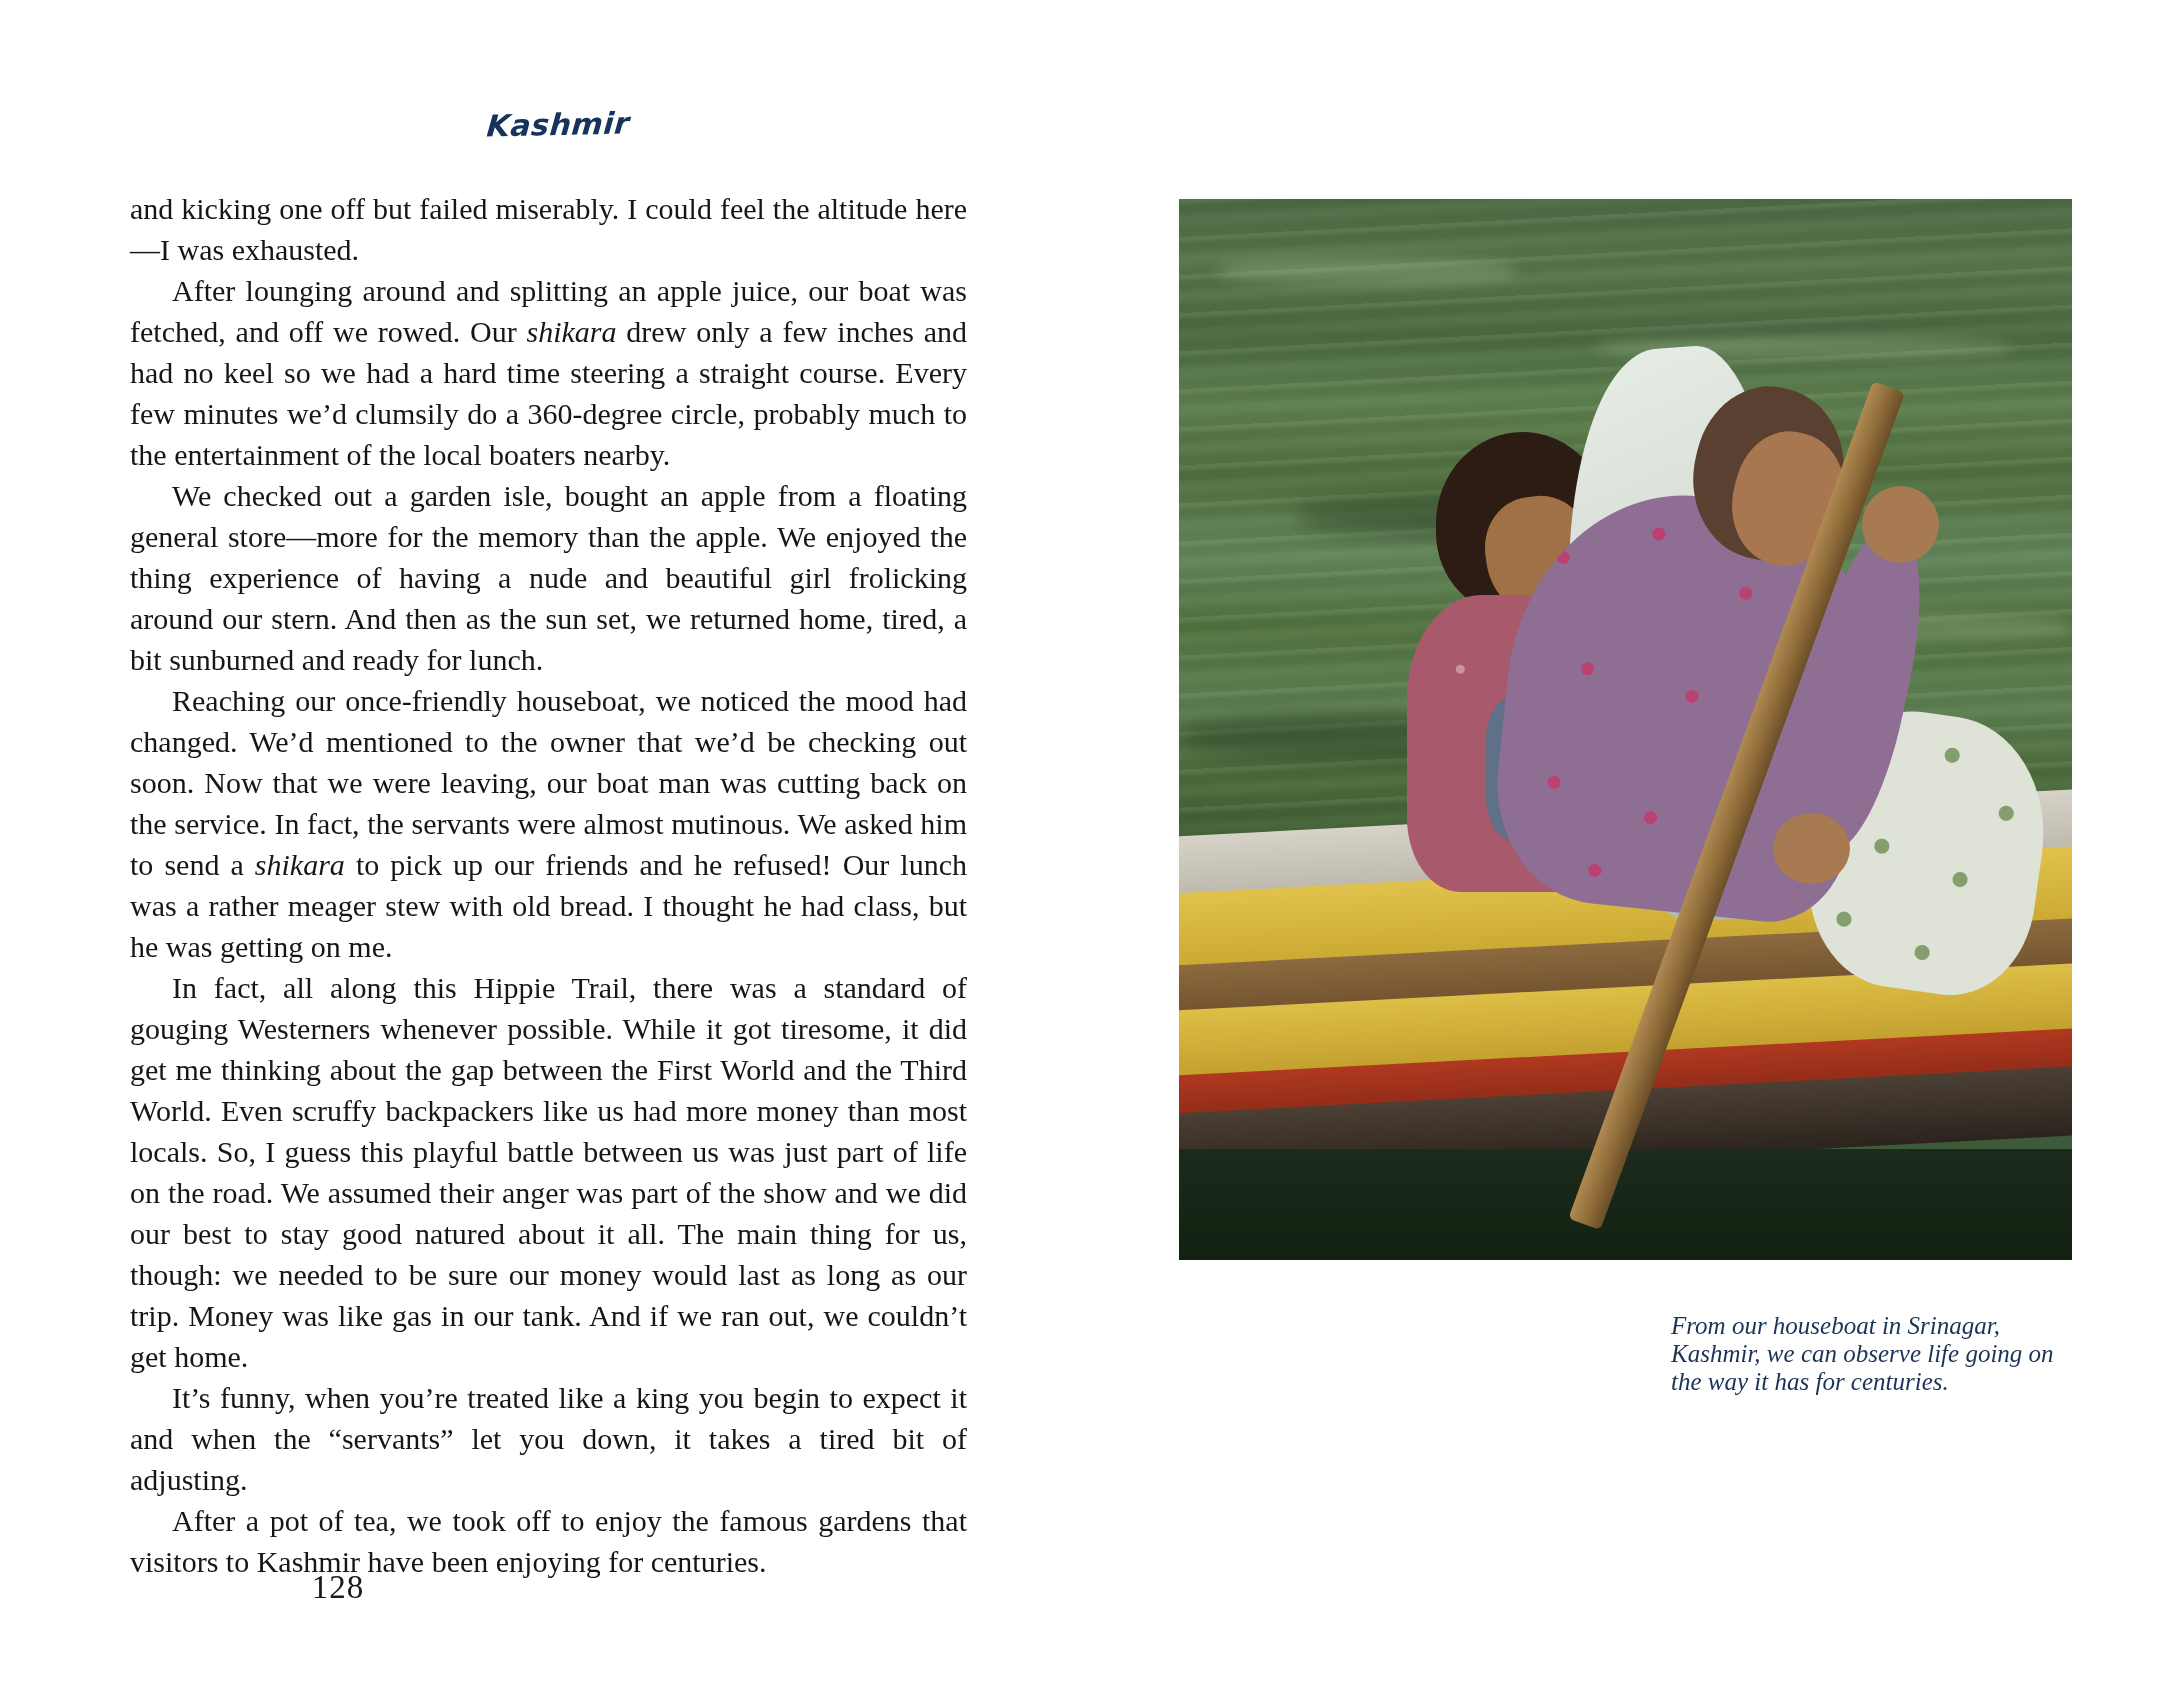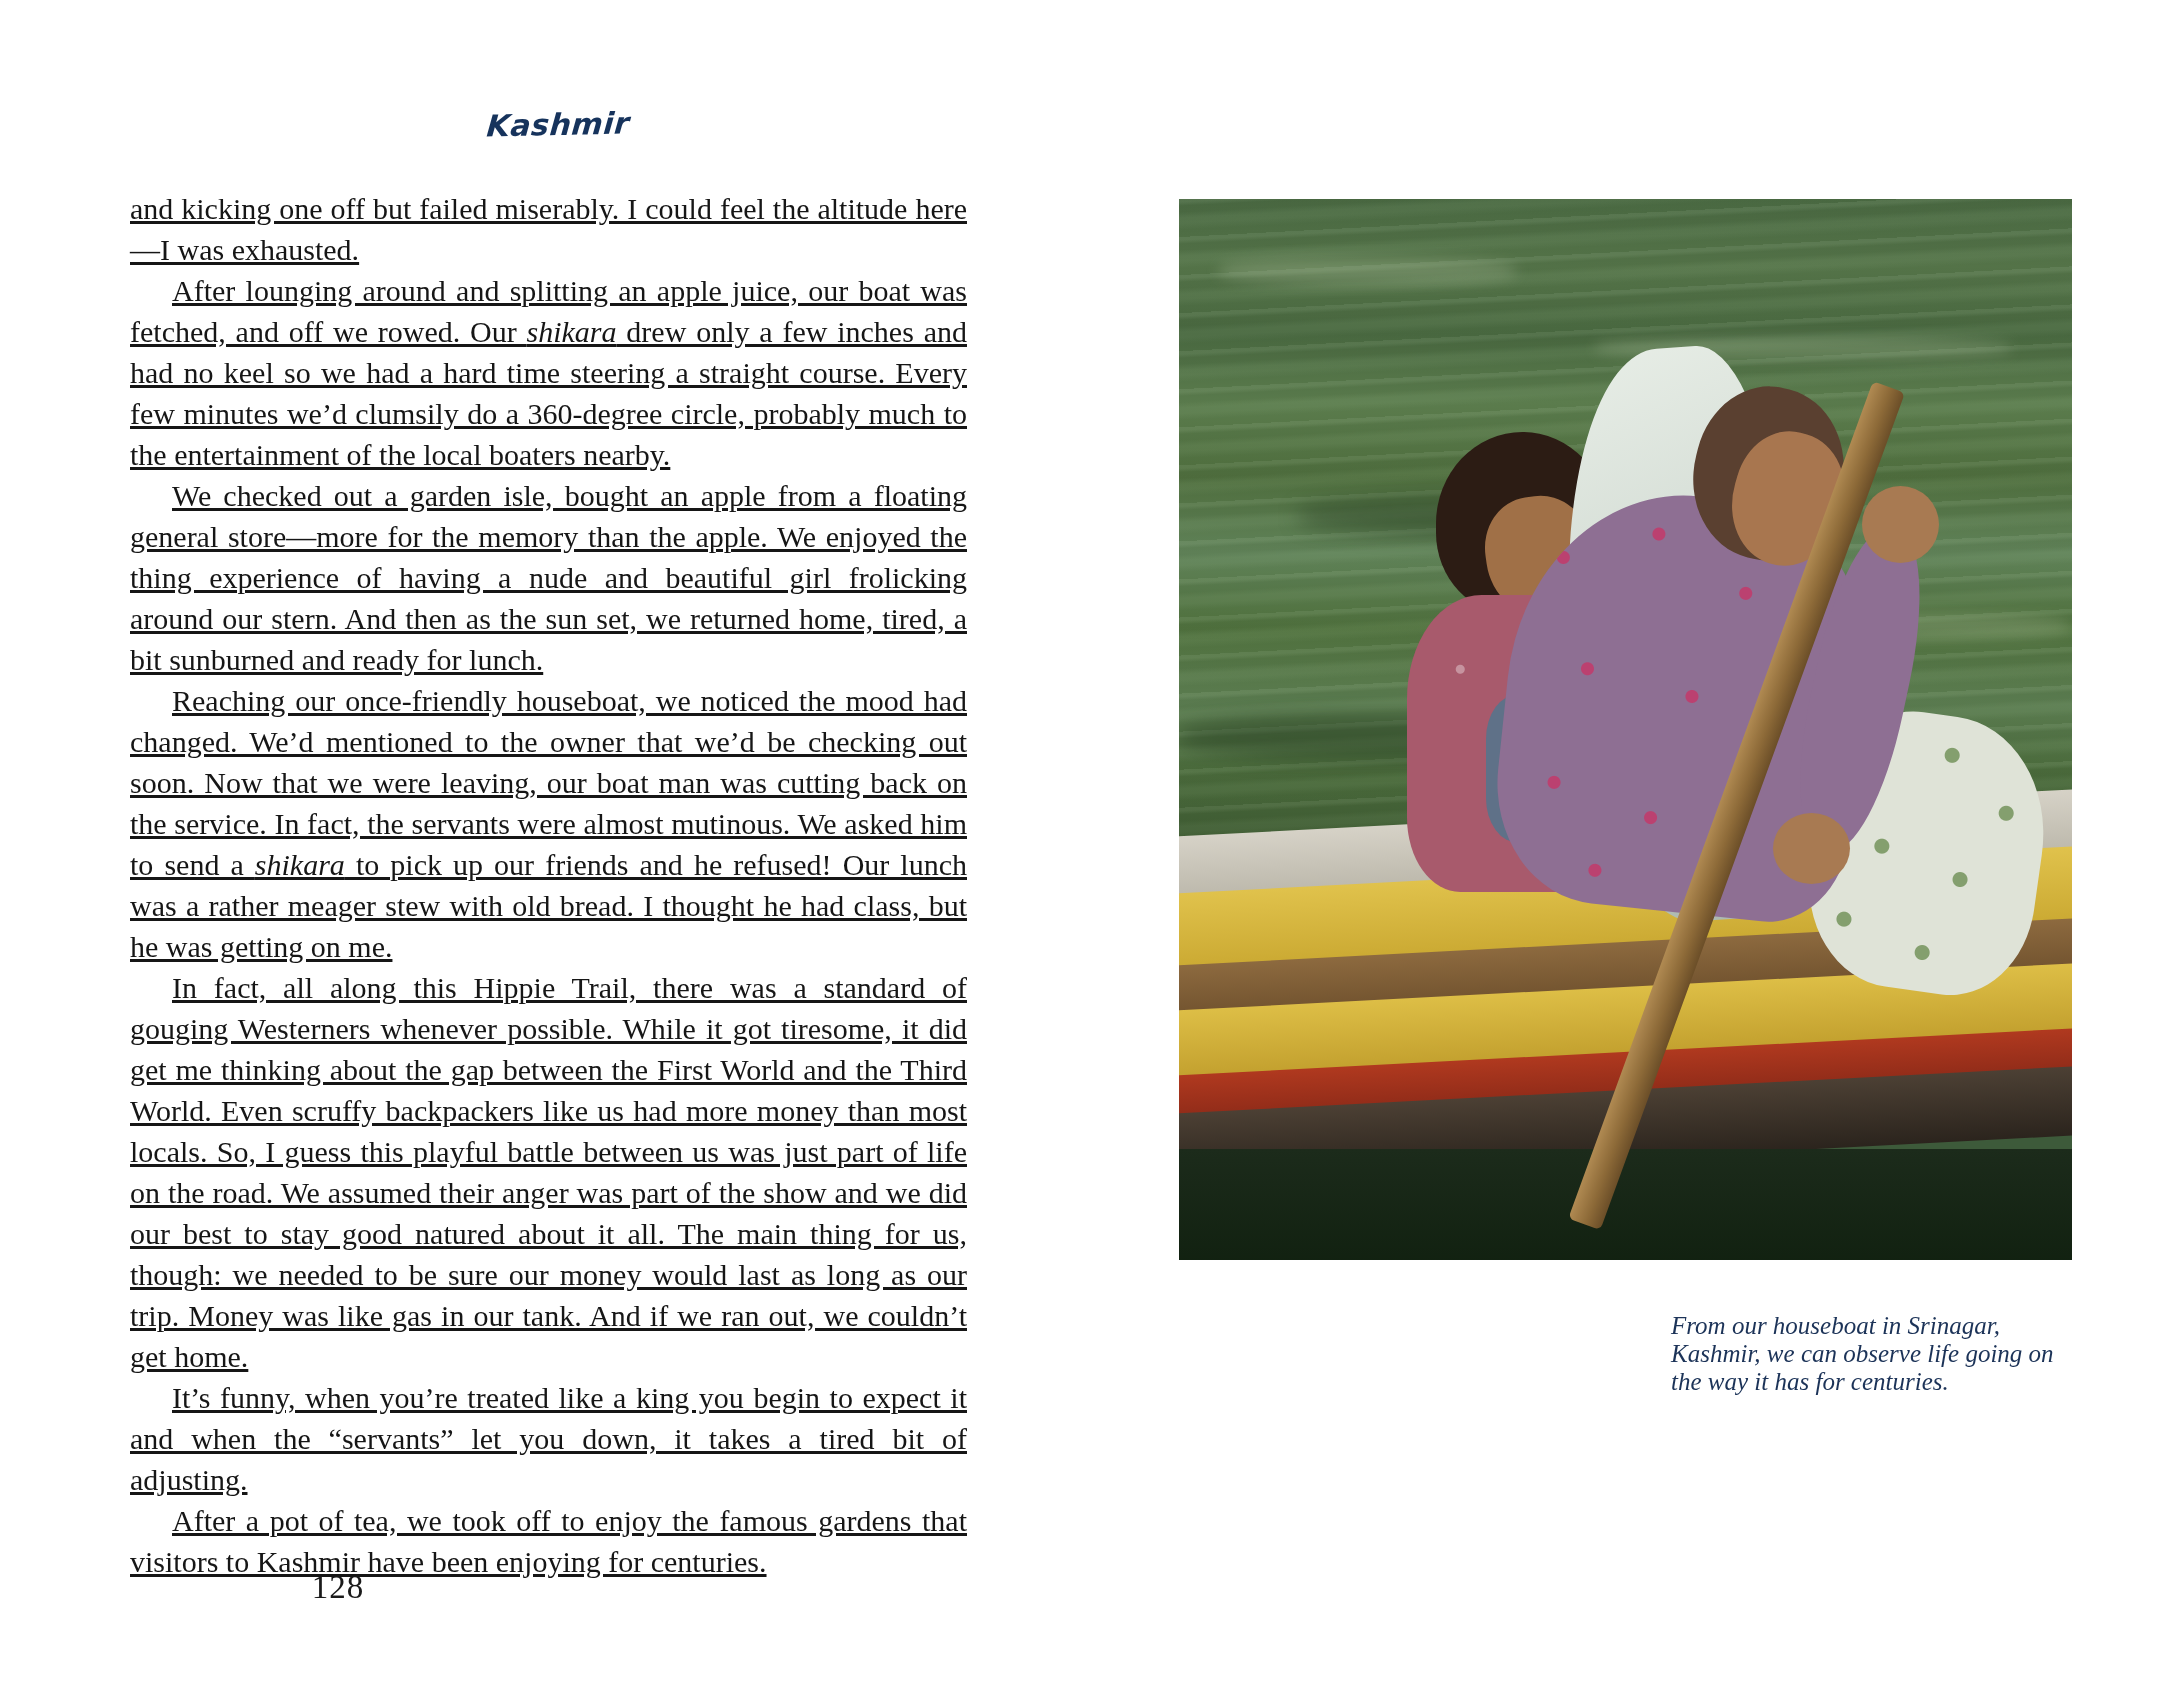--- a/index.html
+++ b/index.html
@@ -38,21 +38,20 @@
   
   .text-col {
     position: absolute;
     left: 130px;
     top: 188px;
     width: 837px;
     font-size: 30px;
     line-height: 41px;
     text-align: justify;
     color: #161616;
-    text-decoration: underline;
   }
   .text-col p {
     margin: 0;
     text-indent: 0;
   }
   .text-col p + p {
     text-indent: 42px;
   }
   .text-col em {
     font-style: italic;

